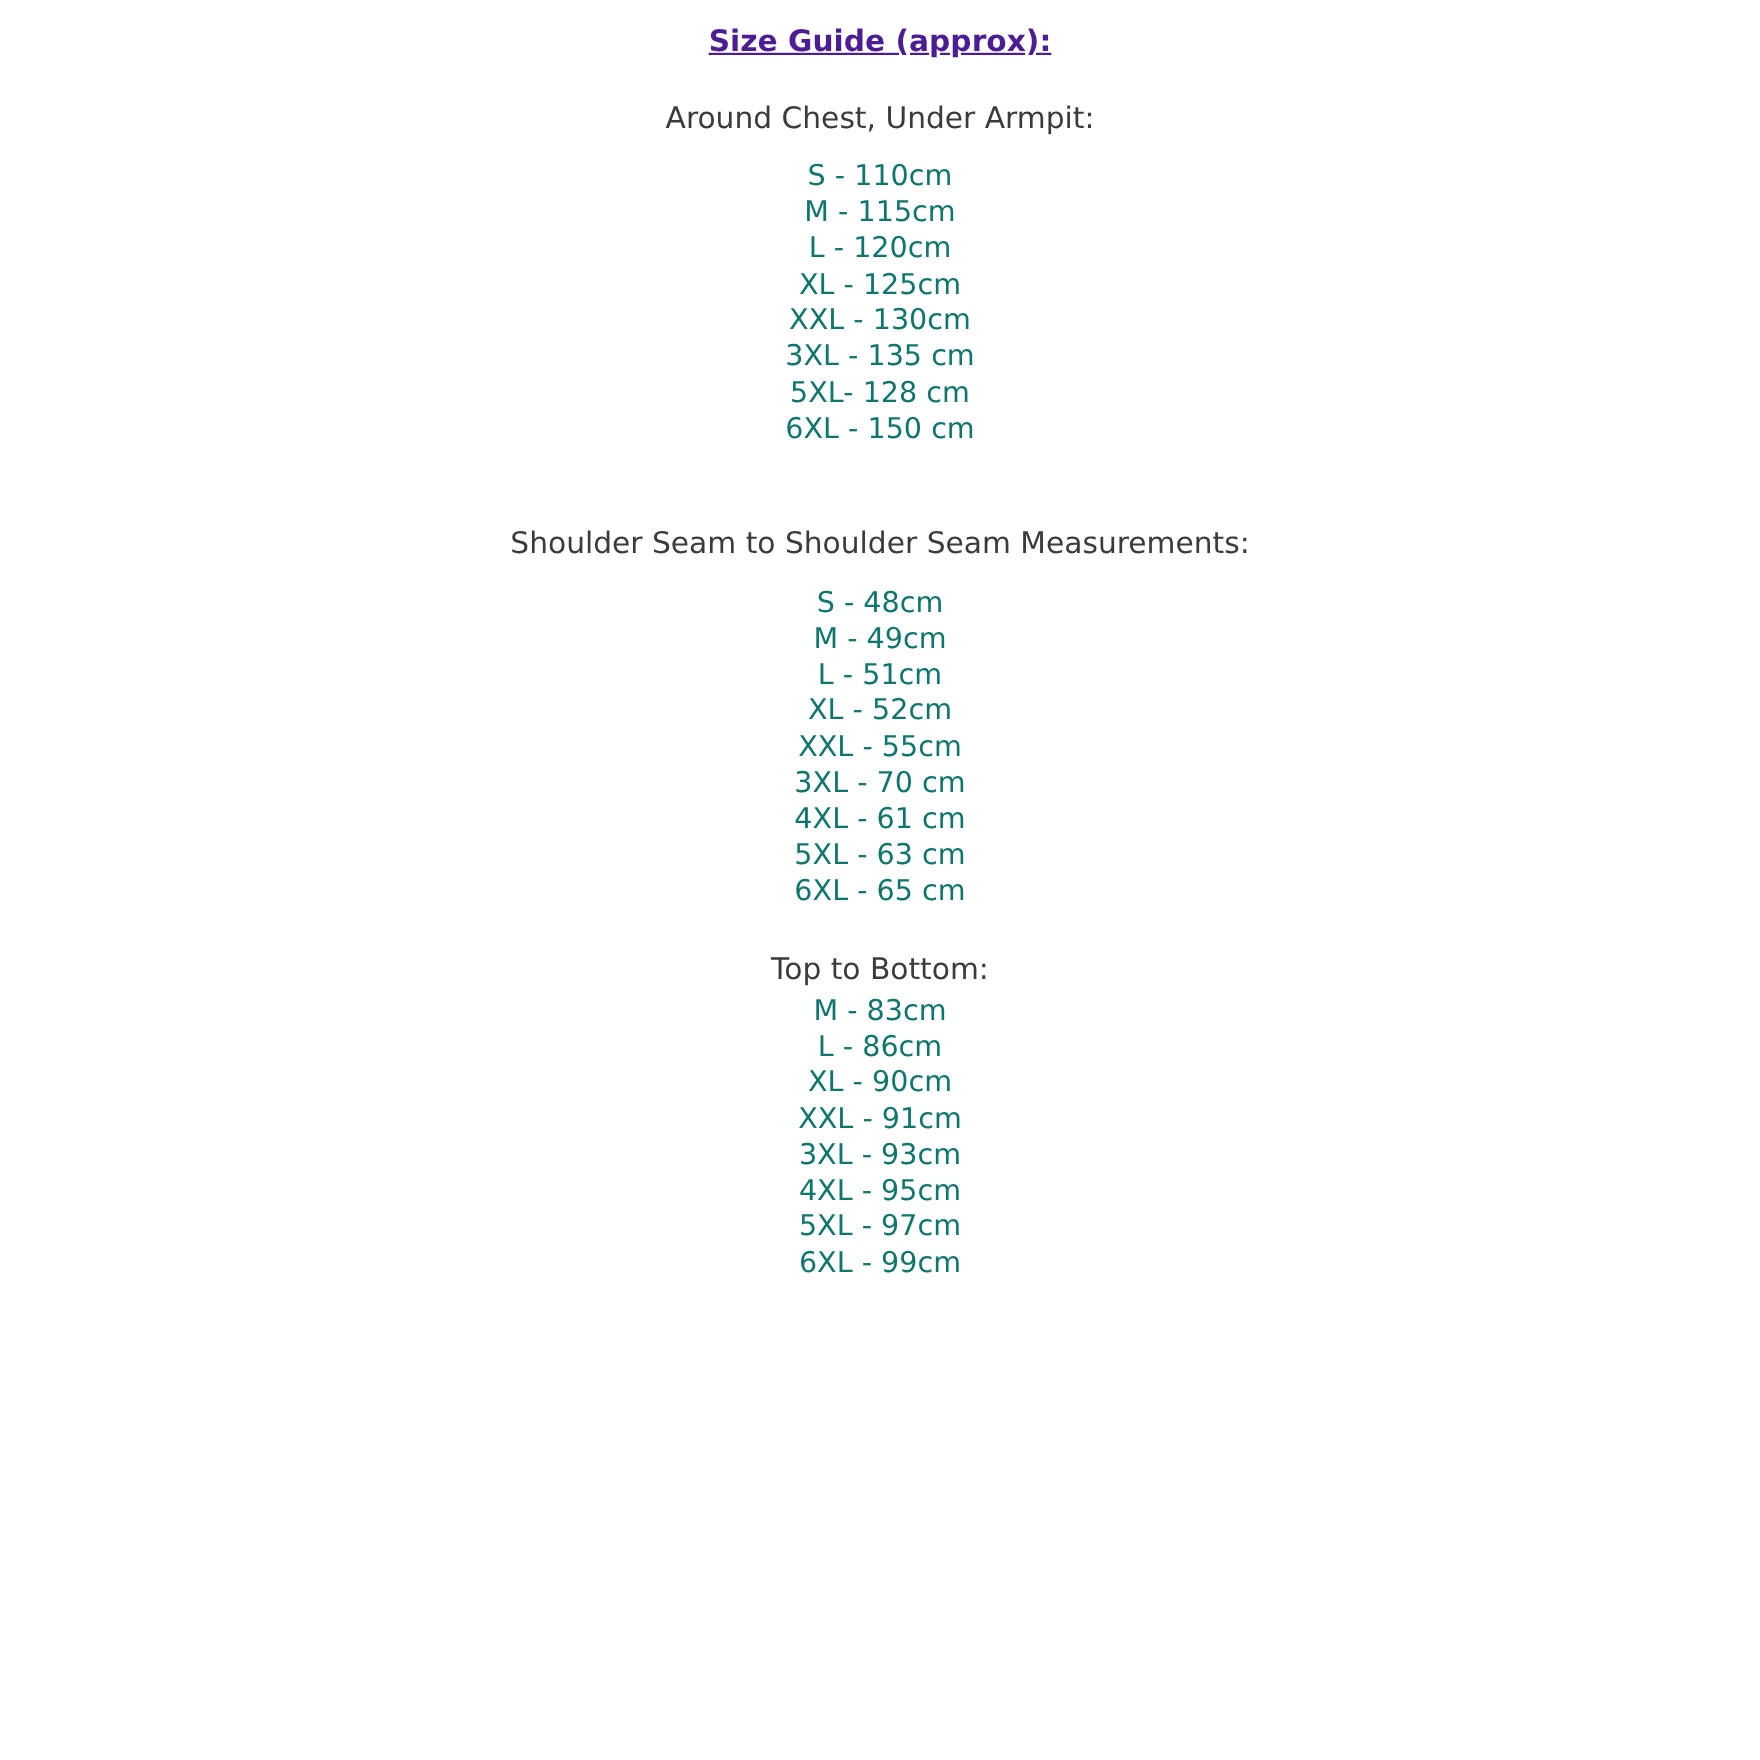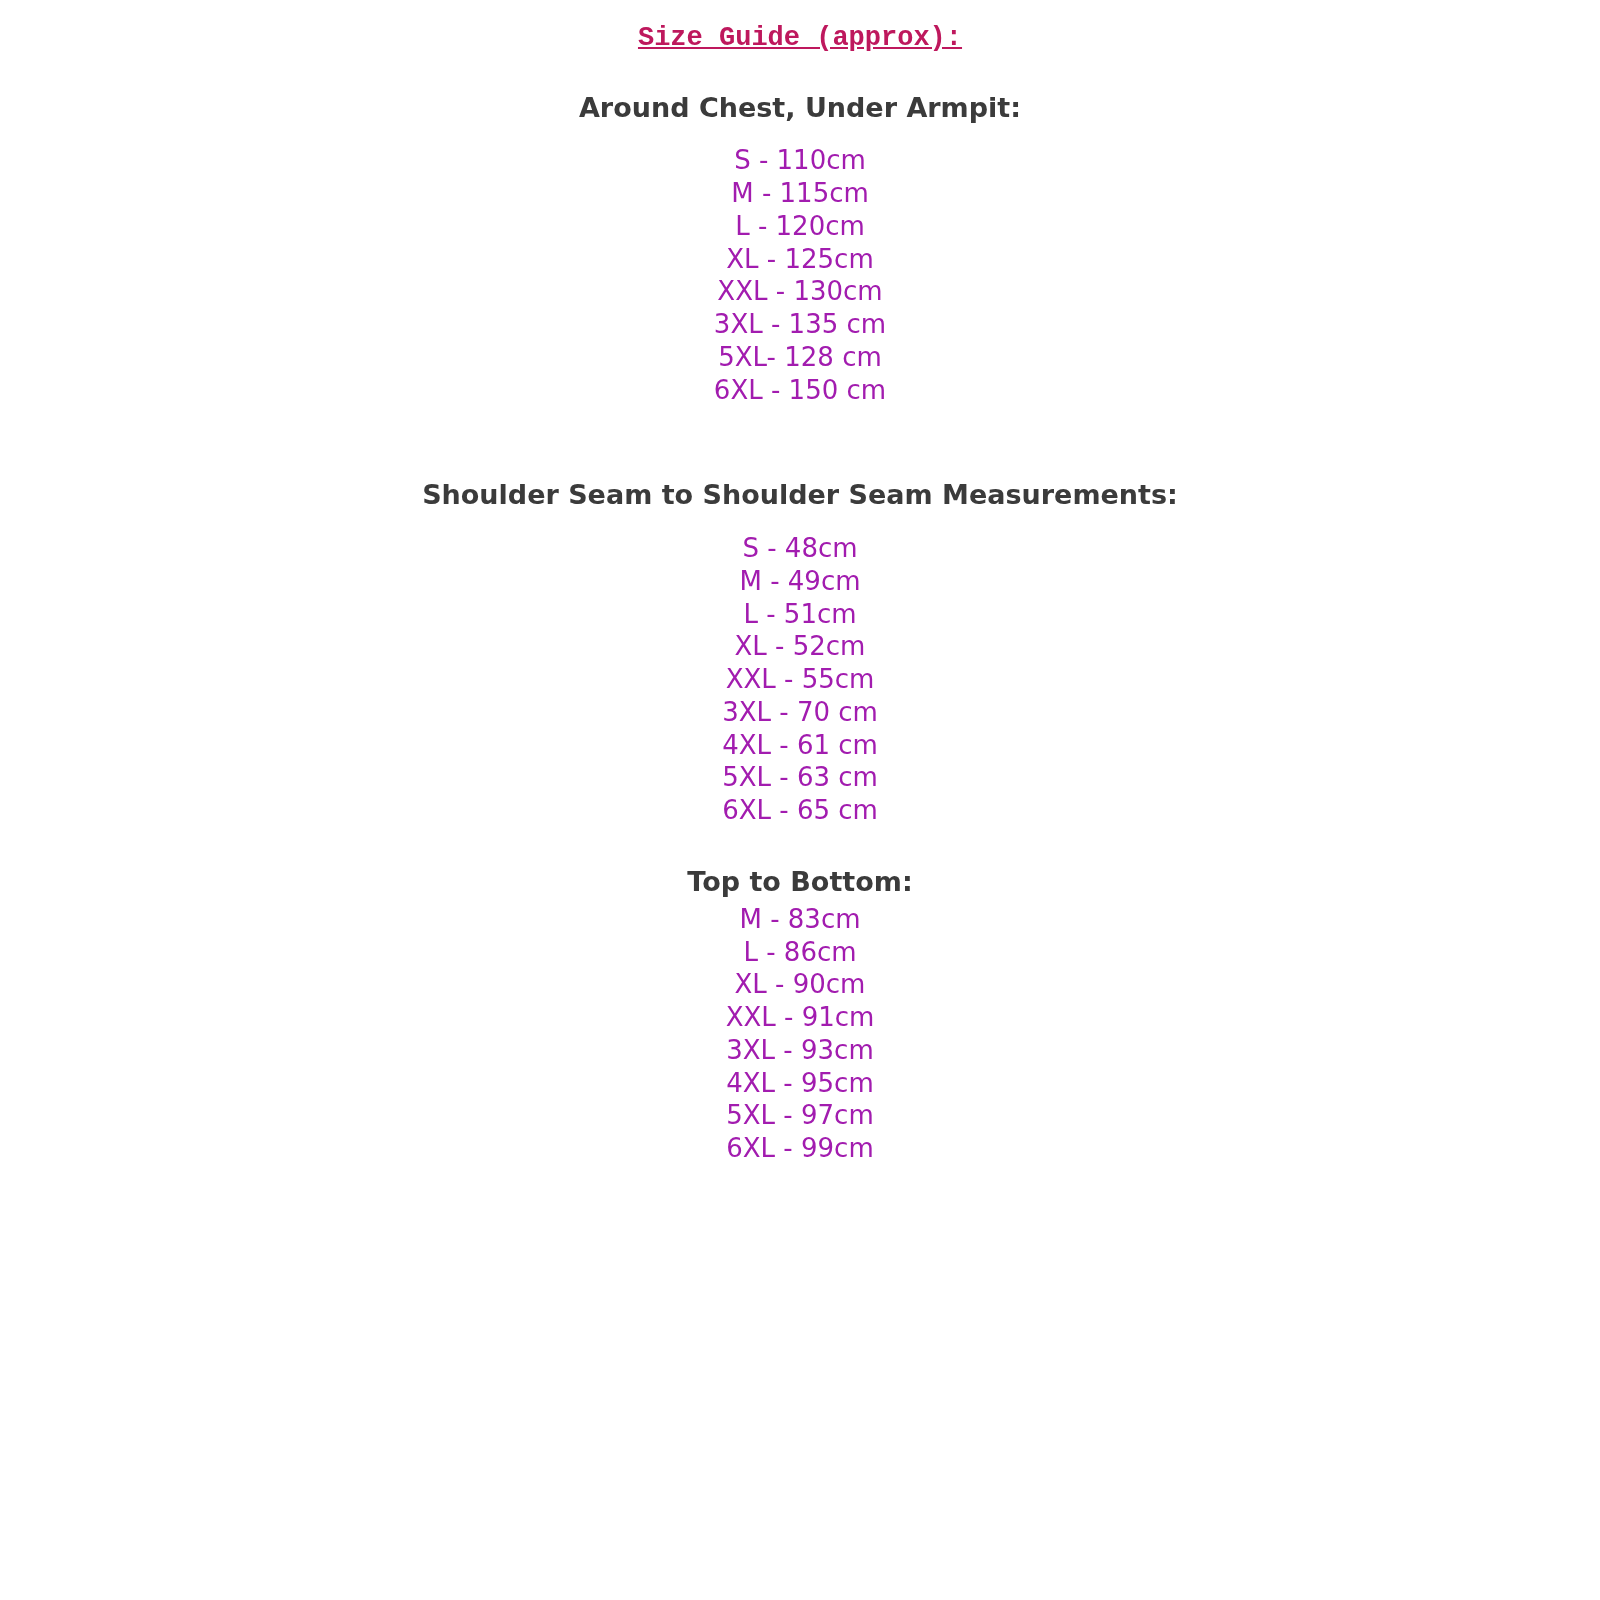--- a/index.html
+++ b/index.html
@@ -19,42 +19,41 @@
     box-sizing: border-box;
     padding-top: 18px;
     text-align: center;
   }
   .guide-title {
     font-size: 27px;
     font-weight: bold;
     text-decoration: underline;
     line-height: 1.5;
     margin: 0 0 0 0;
-    color: #be185d;
-    font-family: Liberation Mono, monospace;
+    color: #4c1d95;
   }
   .section {
     margin: 0;
   }
   .section-heading {
     font-size: 27px;
-    font-weight: bold;
+    font-weight: normal;
     line-height: 1.55;
     color: #3b3b3b;
     margin: 0;
   }
   .measure-list {
     list-style: none;
     margin: 0;
     padding: 0;
   }
   .measure-list li {
     font-size: 26px;
     line-height: 1.26;
-    color: #a21caf;
+    color: #0f766e;
   }
   .spacer-lg { height: 34px; }
   .spacer-md { height: 28px; }
   .spacer-sm { height: 16px; }
 </style>
 </head>
 <body>
 
 <div class="page">
 

